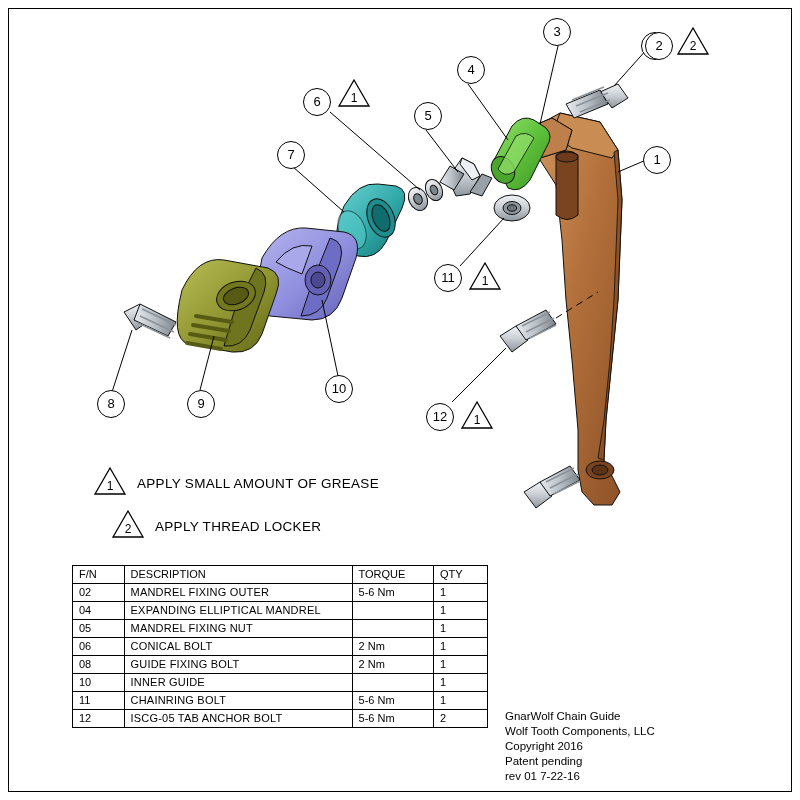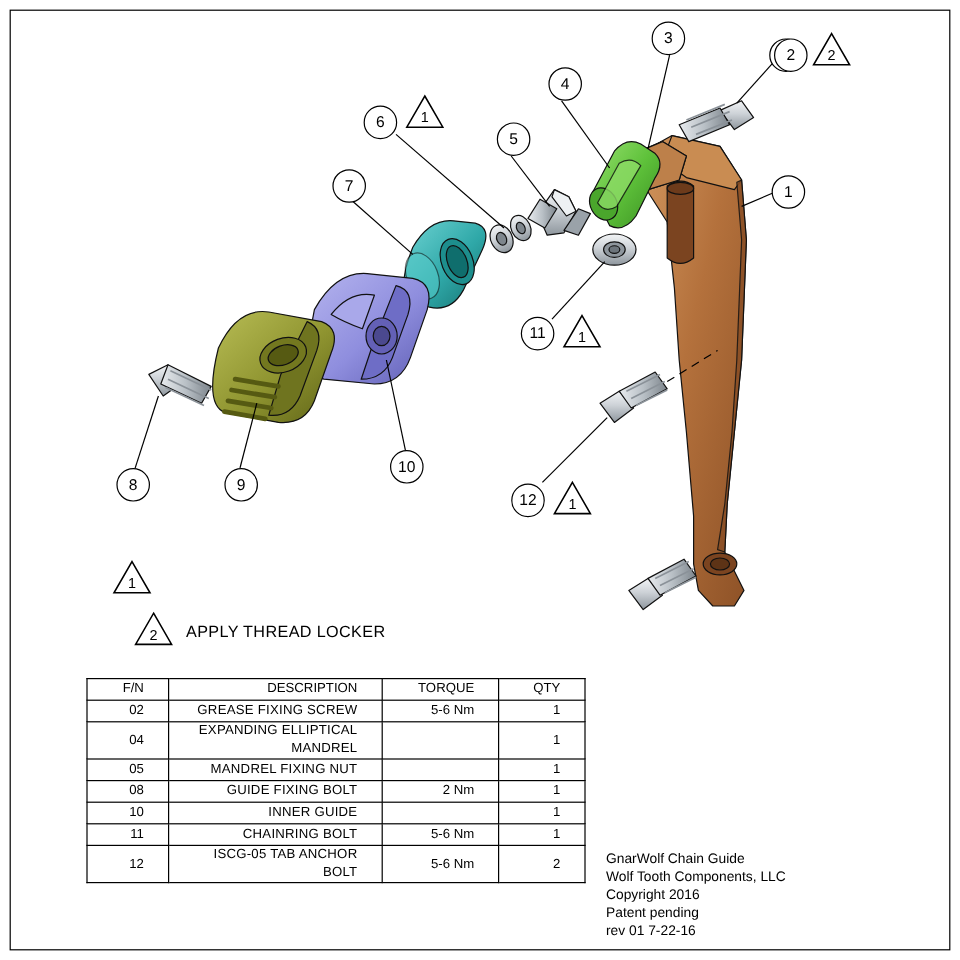--- a/index.html
+++ b/index.html
@@ -90,23 +90,23 @@
     left: 72px;
     top: 565px;
     width: 416px;
     border-collapse: collapse;
     font-size: 11px;
     color: #000;
   }
   #bom td, #bom th {
     border: 1px solid #000;
     height: 17px;
-    padding: 0 20px;
+    padding: 0 6px;
     font-weight: normal;
-    text-align: right;
+    text-align: left;
     line-height: 15px;
   }
   #bom .c-fn     { width: 42px; }
   #bom .c-desc   { width: 238px; }
   #bom .c-torque { width: 72px; }
   #bom .c-qty    { width: 44px; }
   #bom thead td { font-size: 11px; }
   #bom tbody .c-desc { letter-spacing: .2px; }
   
   #titleblock {
@@ -315,20 +315,21 @@
     <span class="tnum">1</span>
   </div>
 
   <div class="legend-row" style="left:93px; top:466px; width:420px;">
     <div class="tri" style="left:0; top:0;">
       <svg width="34" height="30" viewBox="0 0 34 30">
           <polygon points="17,2 32,28 2,28" fill="#fff" stroke="#000" stroke-width="1.3"></polygon>
         </svg>
       <span class="tnum">1</span>
     </div>
+    <span class="legend-text">APPLY SMALL AMOUNT OF GREASE</span>
   </div>
   <div class="legend-row" style="left:111px; top:509px; width:420px;">
     <div class="tri" style="left:0; top:0;">
       <svg width="34" height="30" viewBox="0 0 34 30">
           <polygon points="17,2 32,28 2,28" fill="#fff" stroke="#000" stroke-width="1.3"></polygon>
         </svg>
       <span class="tnum">2</span>
     </div>
     <span class="legend-text">APPLY THREAD LOCKER</span>
   </div>
@@ -338,34 +339,40 @@
       <tr>
         <td class="c-fn">F/N</td>
         <td class="c-desc">DESCRIPTION</td>
         <td class="c-torque">TORQUE</td>
         <td class="c-qty">QTY</td>
       </tr>
     </thead>
     <tbody>
       <tr>
         <td class="c-fn">02</td>
-        <td class="c-desc">GREASE FIXING SCREW</td>
+        <td class="c-desc">MANDREL FIXING OUTER</td>
         <td class="c-torque">5-6 Nm</td>
         <td class="c-qty">1</td>
       </tr>
       <tr>
         <td class="c-fn">04</td>
         <td class="c-desc">EXPANDING ELLIPTICAL  MANDREL</td>
         <td class="c-torque"></td>
         <td class="c-qty">1</td>
       </tr>
       <tr>
         <td class="c-fn">05</td>
         <td class="c-desc">MANDREL FIXING NUT</td>
         <td class="c-torque"></td>
+        <td class="c-qty">1</td>
+      </tr>
+      <tr>
+        <td class="c-fn">06</td>
+        <td class="c-desc">CONICAL BOLT</td>
+        <td class="c-torque">2 Nm</td>
         <td class="c-qty">1</td>
       </tr>
       <tr>
         <td class="c-fn">08</td>
         <td class="c-desc">GUIDE FIXING BOLT</td>
         <td class="c-torque">2 Nm</td>
         <td class="c-qty">1</td>
       </tr>
       <tr>
         <td class="c-fn">10</td>

